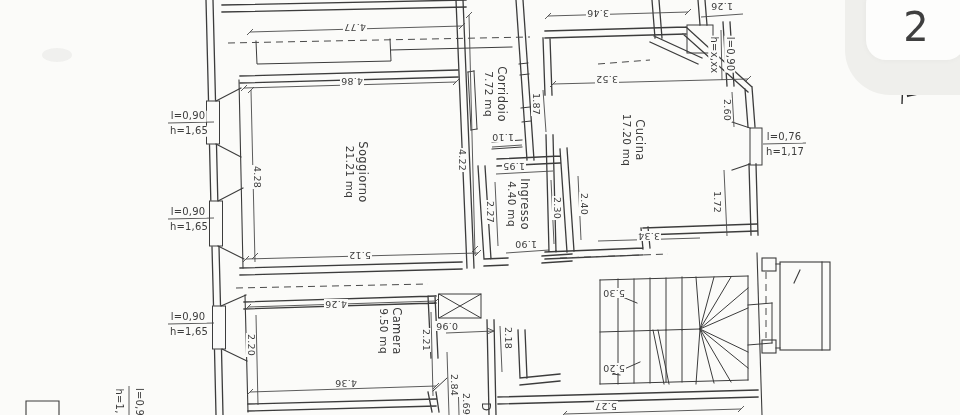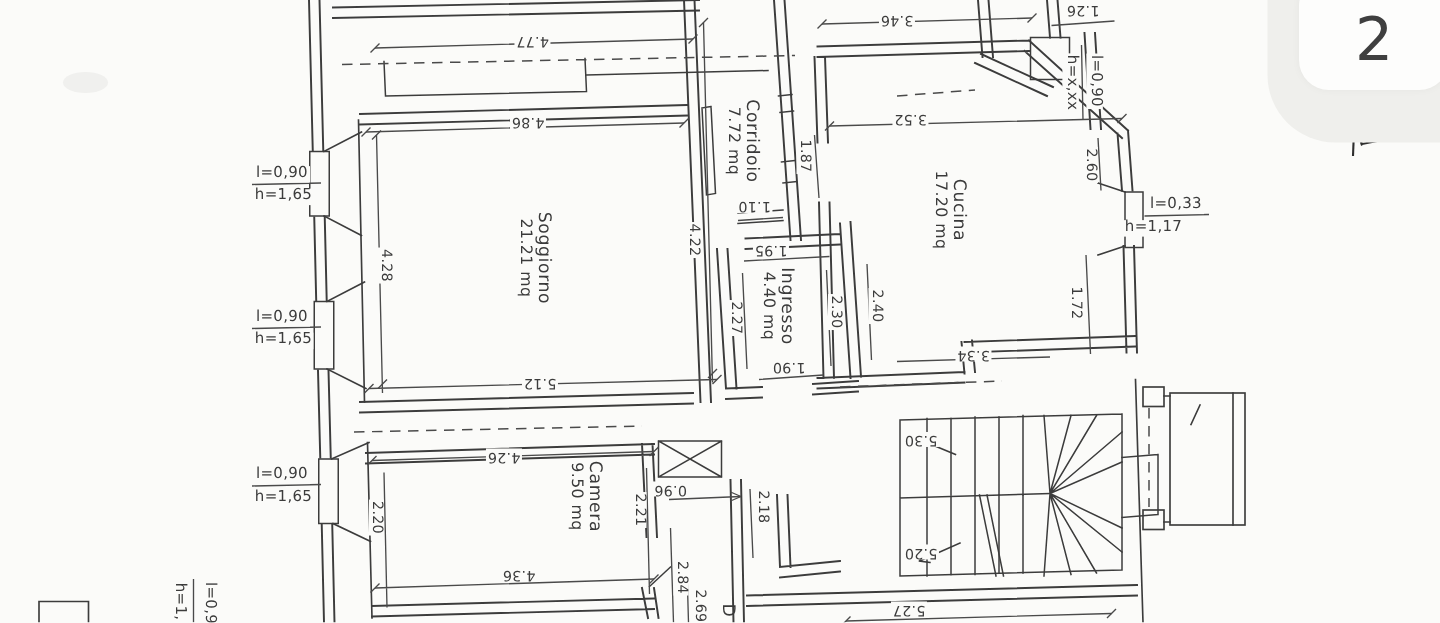--- a/index.html
+++ b/index.html
@@ -237,22 +237,22 @@
   <div class="lbl r180" style="left:614px;top:293px">5.30</div>
   <div class="lbl r180" style="left:614px;top:368px">5.20</div>
   <div class="lbl r180" style="left:606px;top:406px">5.27</div>
 
   <div class="lbl win" style="left:188px;top:116px">l=0,90</div>
   <div class="lbl win" style="left:189px;top:131px">h=1,65</div>
   <div class="lbl win" style="left:188px;top:212px">l=0,90</div>
   <div class="lbl win" style="left:189px;top:227px">h=1,65</div>
   <div class="lbl win" style="left:188px;top:317px">l=0,90</div>
   <div class="lbl win" style="left:189px;top:332px">h=1,65</div>
-  <div class="lbl win" style="left:784px;top:137px">l=0,33</div>
-  <div class="lbl win" style="left:769px;top:152px">h=1,17</div>
+  <div class="lbl win" style="left:784px;top:137px">l=0,76</div>
+  <div class="lbl win" style="left:785px;top:152px">h=1,17</div>
   <div class="lbl win r90" style="left:730px;top:54px">l=0,90</div>
   <div class="lbl win r90" style="left:714px;top:55px">h=x,xx</div>
   <div class="lbl win r90" style="left:139px;top:402px">l=0,9</div>
   <div class="lbl win r90" style="left:119px;top:401px">h=1,</div>
 
   <div class="gray-corner"></div>
   <div class="badge">
     <span class="num">2</span>
   </div>
 

